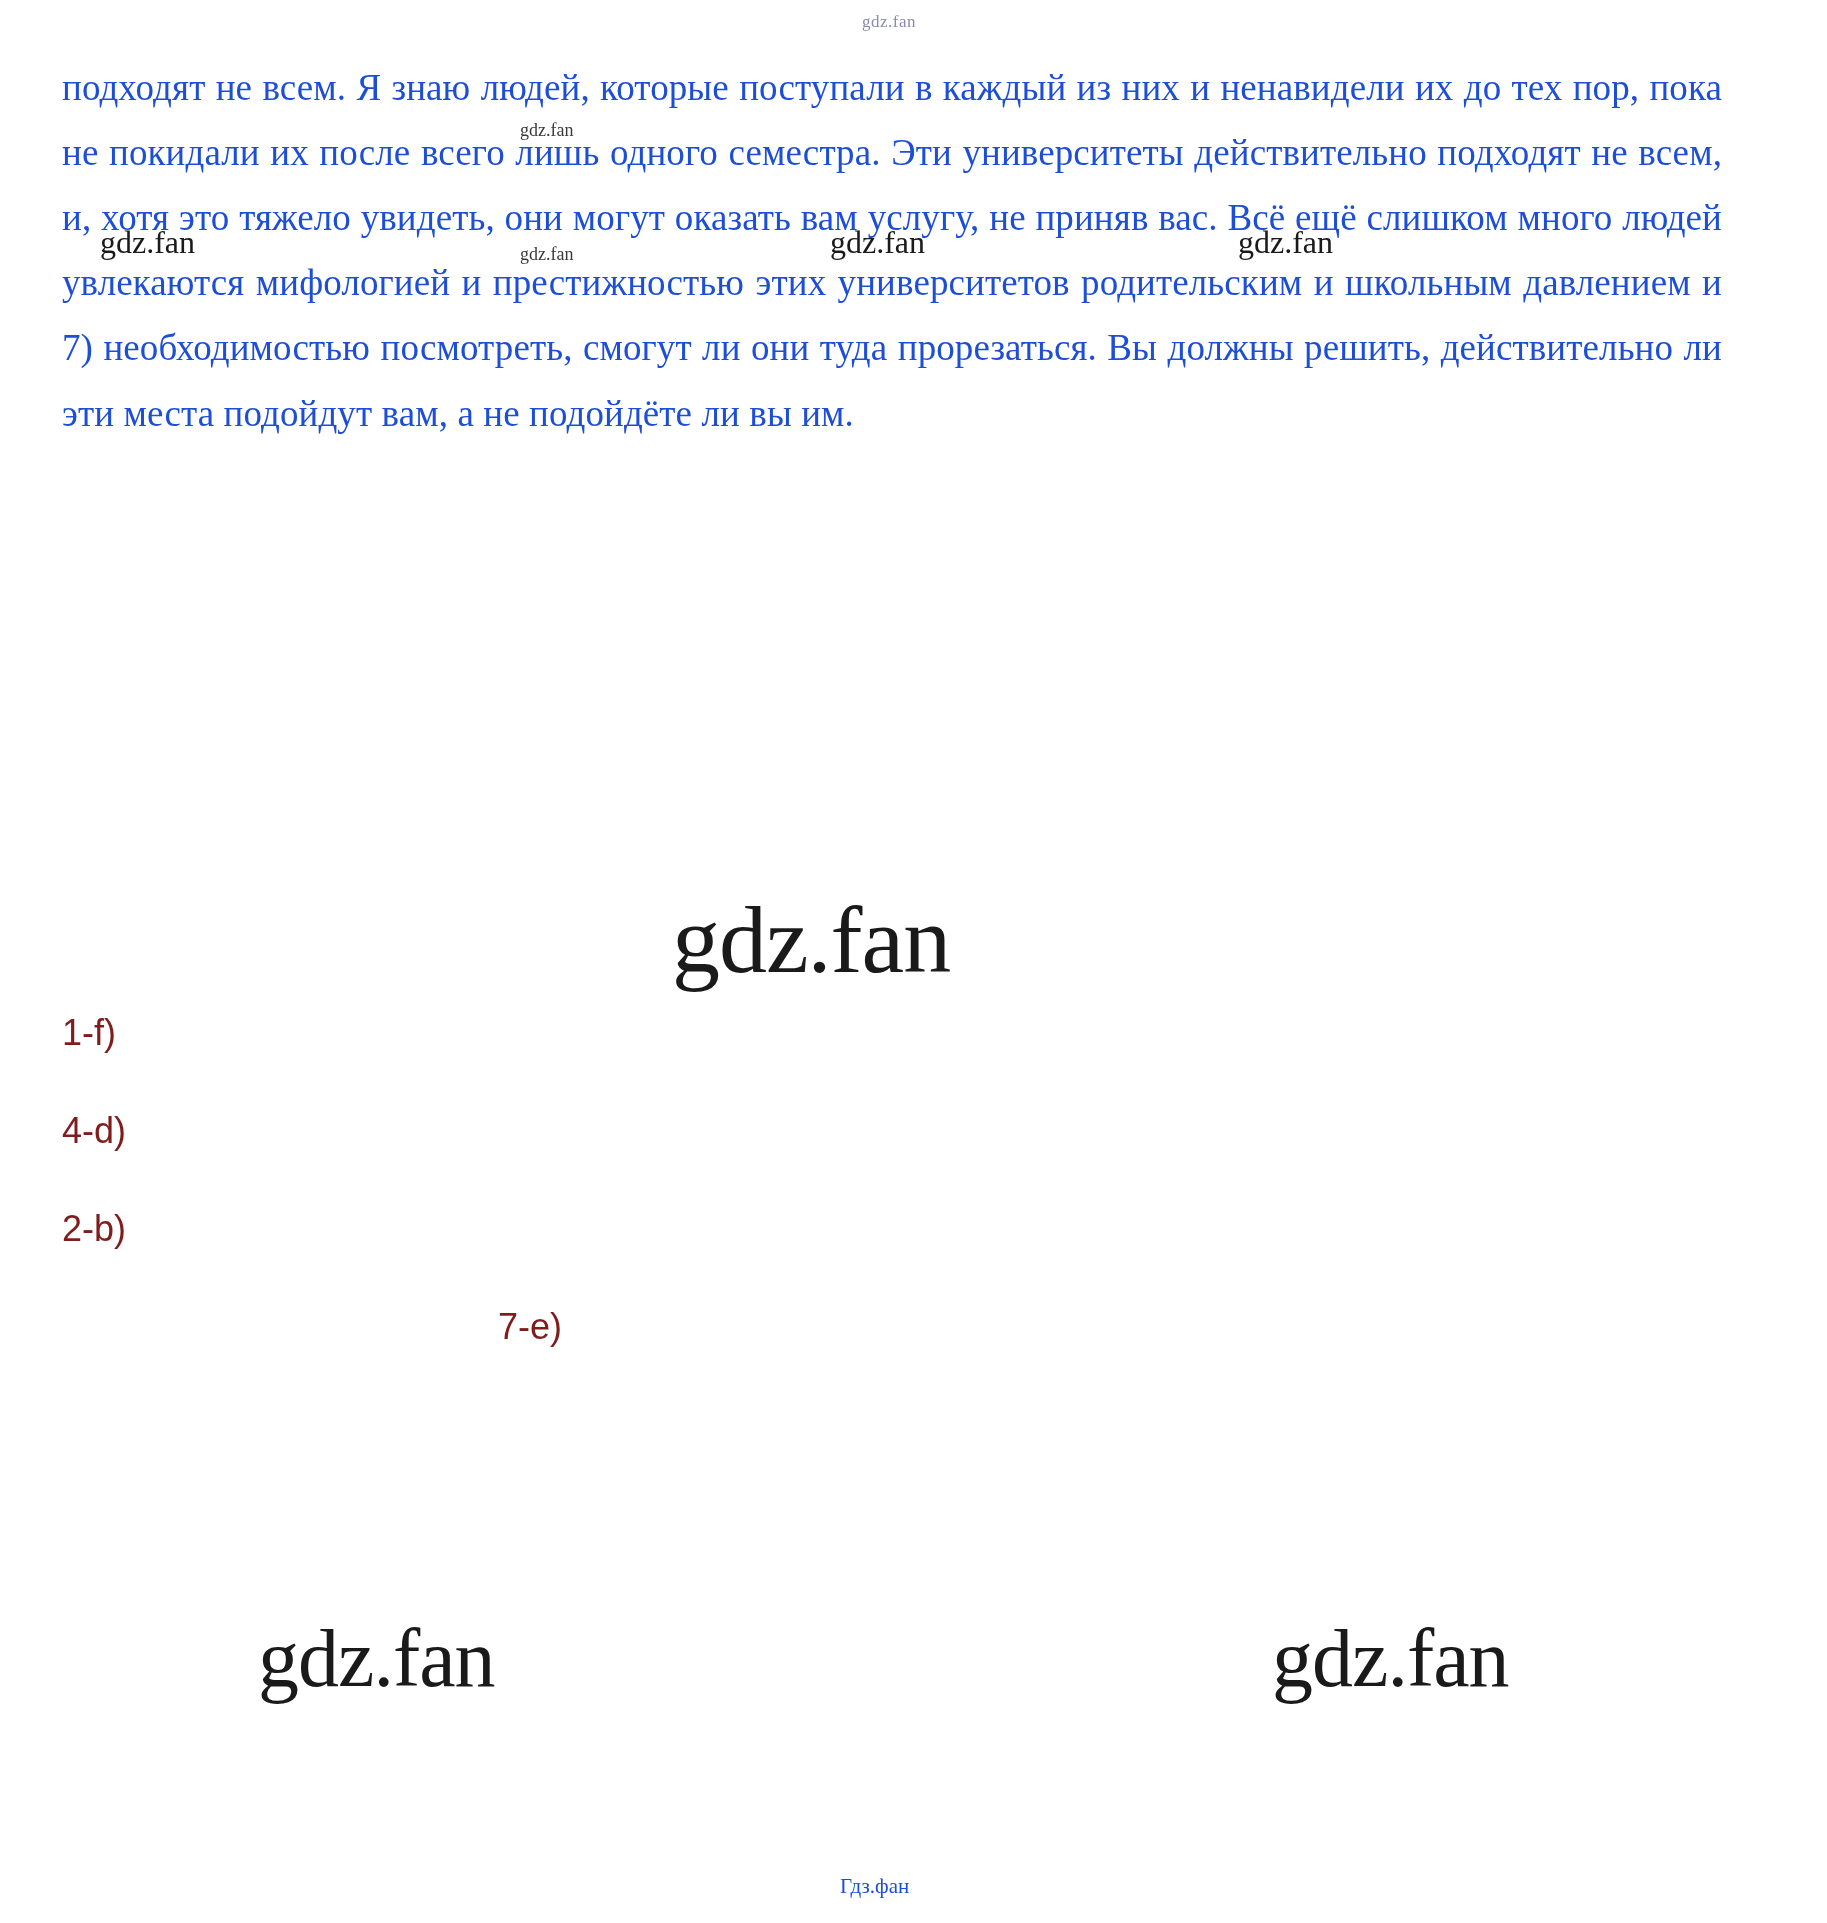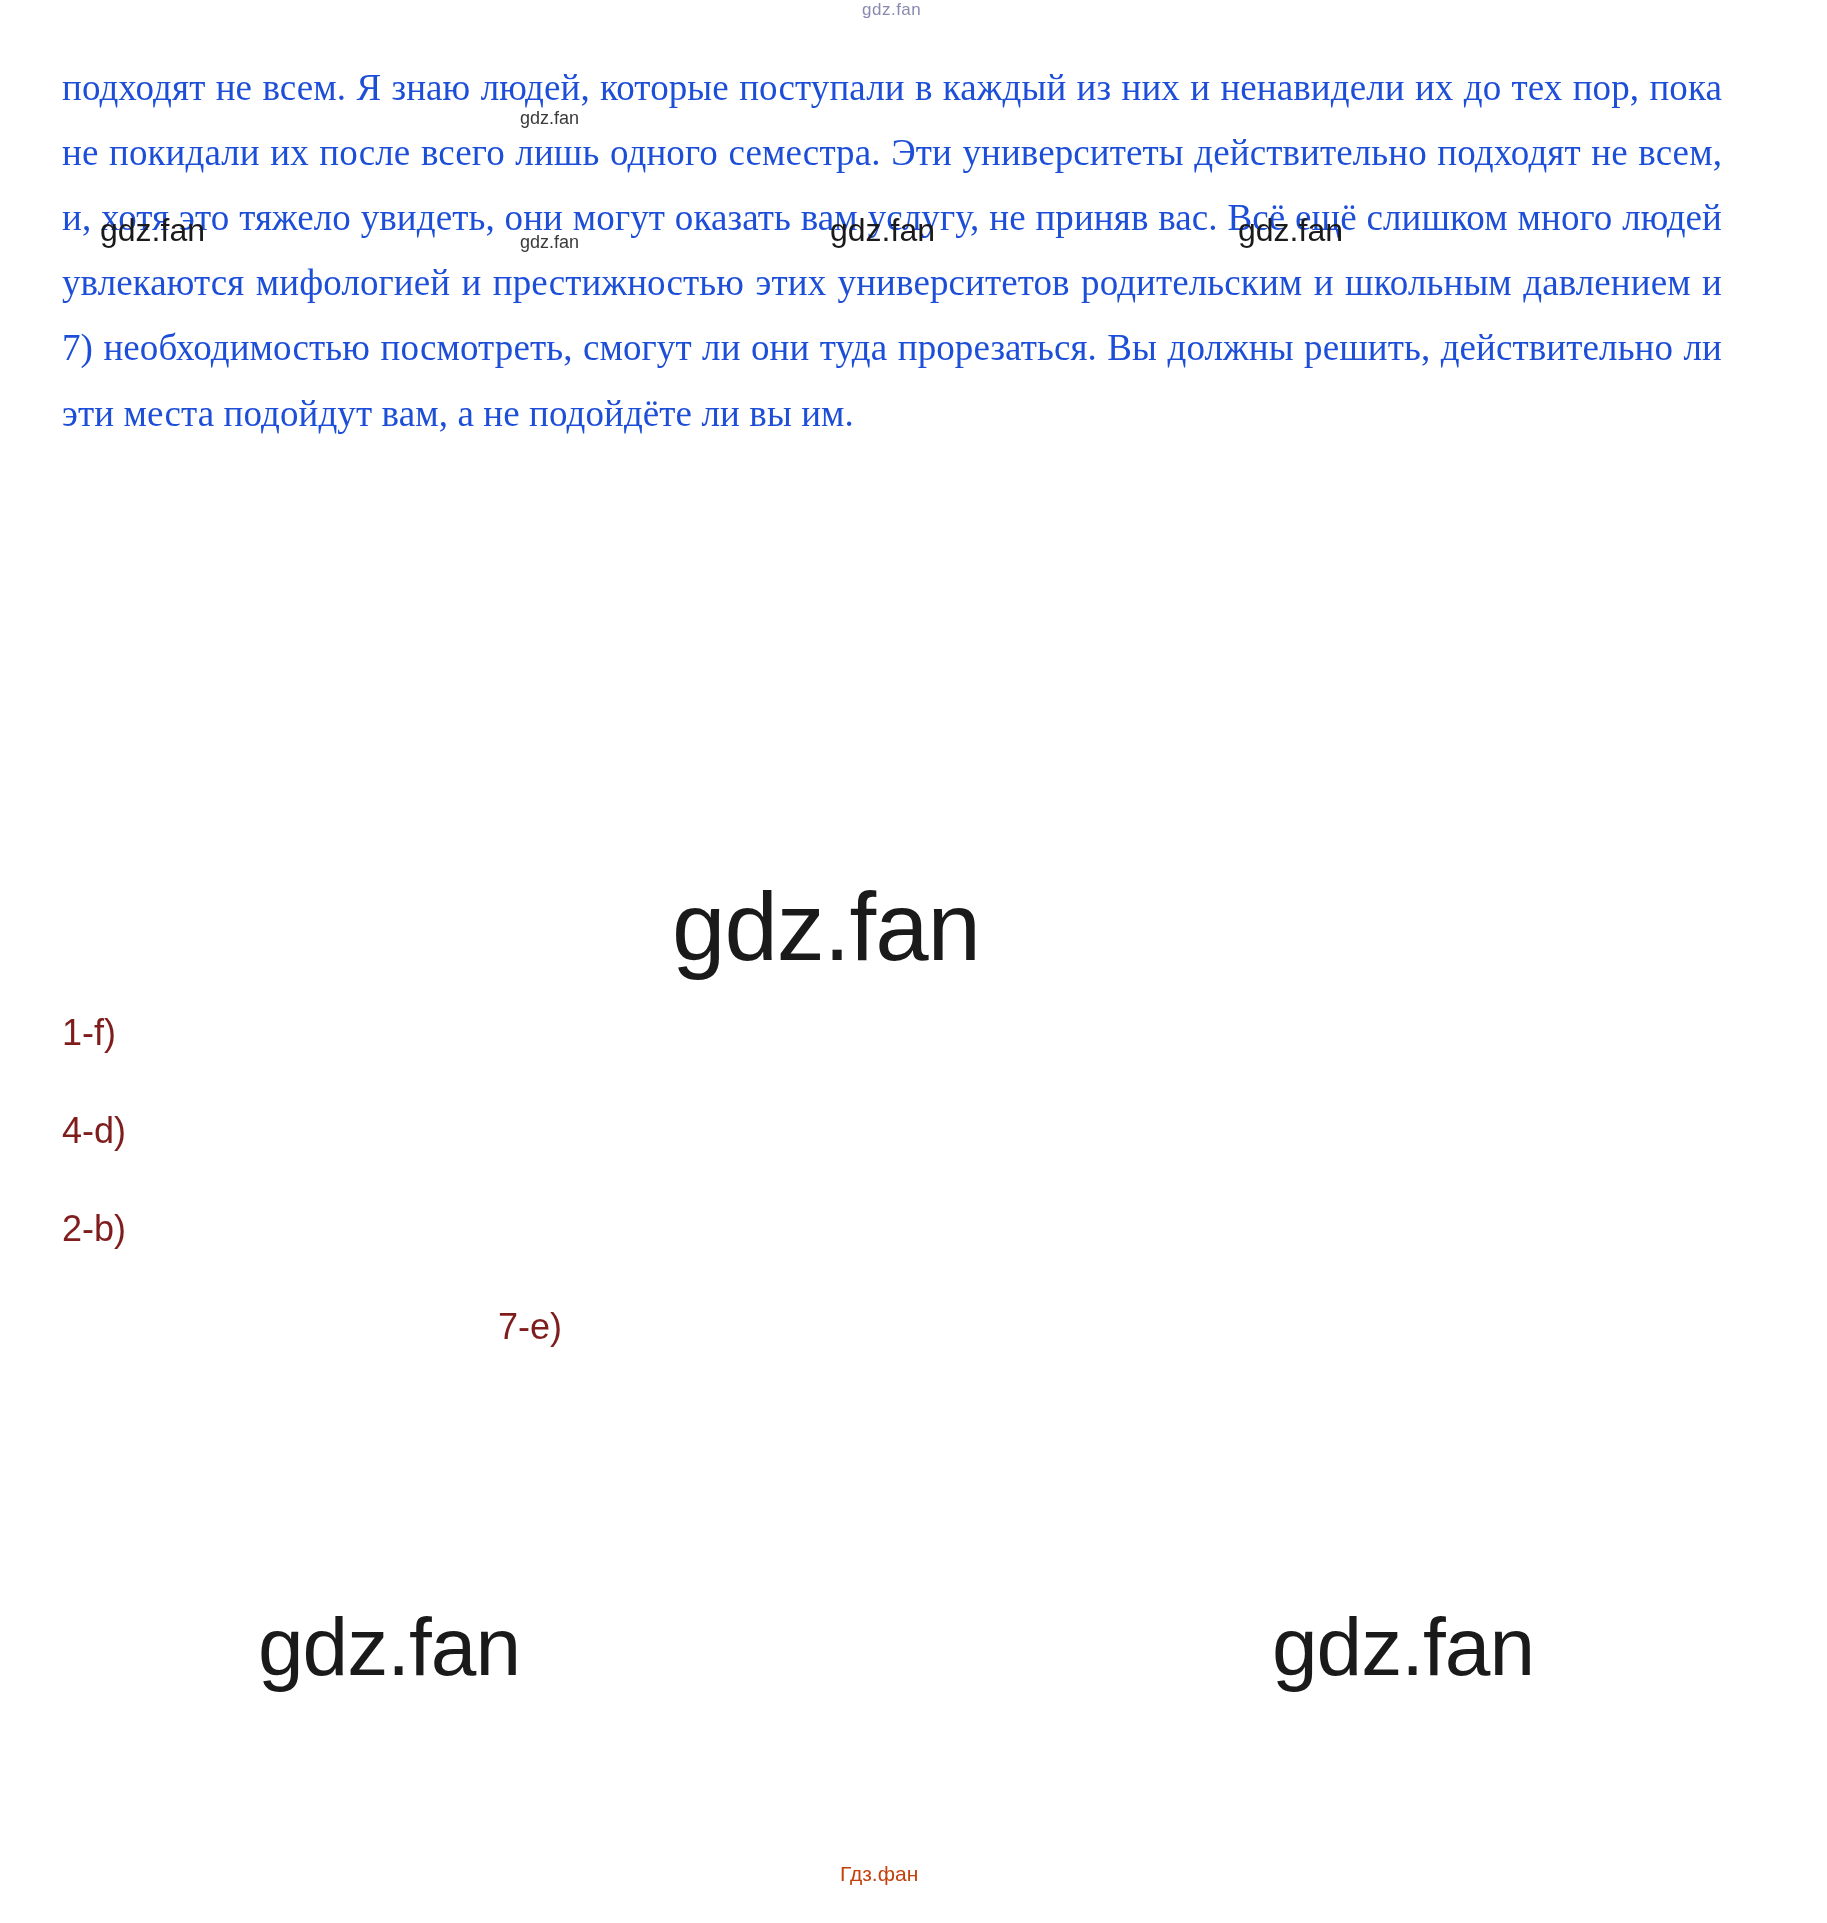--- a/index.html
+++ b/index.html
@@ -51,24 +51,25 @@
     margin: 0 0 62px 0;
   }
   .answer-line:last-child {
     margin-bottom: 0;
     text-align: right;
   }
 
   
   .wm {
     position: absolute;
-    font-family: Liberation Sans, sans-serif;
+    font-family: Liberation Serif, serif;
     color: #000000;
     white-space: nowrap;
     pointer-events: none;
+    margin-top: 12px;
   }
   .wm-top-tiny {
     left: 862px;
     top: 0px;
     font-size: 17px;
     color: #8a8ab0;
     letter-spacing: 0.5px;
   }
   .wm-inline-a {
     left: 520px;
@@ -118,21 +119,21 @@
     left: 1272px;
     top: 1600px;
     font-size: 82px;
     color: #1a1a1a;
     letter-spacing: -1px;
   }
   .wm-footer {
     left: 840px;
     top: 1862px;
     font-size: 21px;
-    color: #c2410c;
+    color: #1d4ed8;
   }
 </style>
 </head>
 <body>
 
 <div class="page">
 
   <div class="wm wm-top-tiny">gdz.fan</div>
 
   <div class="content-area">

